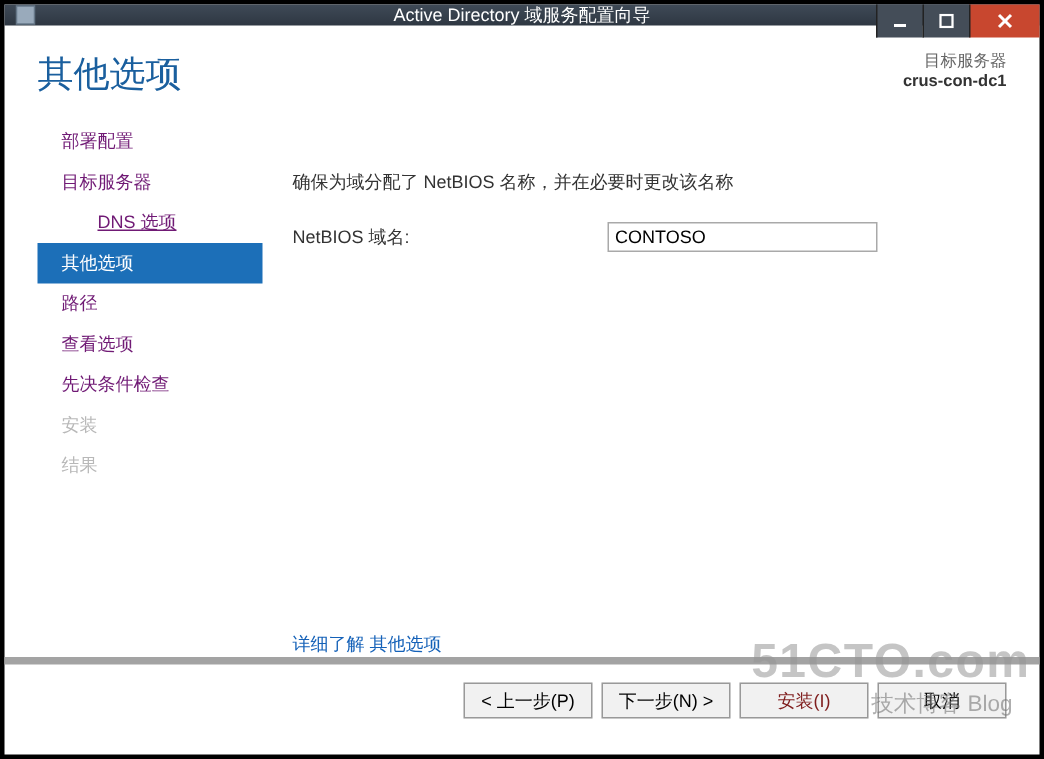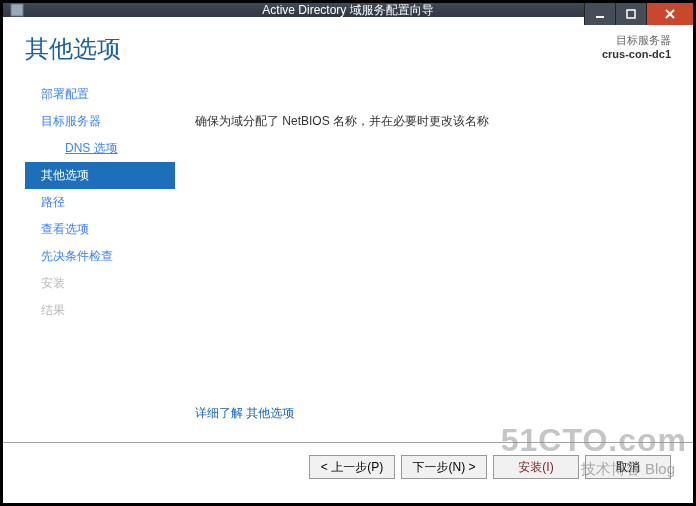--- a/index.html
+++ b/index.html
@@ -12,31 +12,31 @@
   .win-btn.close { background:#c8472f; width:46px; }
   .win-btn svg { display:block; }
   .body { height: calc(100% - 26px); display:flex; flex-direction:column; }
   .header { padding: 16px 22px 6px 22px; display:flex; justify-content:space-between; align-items:flex-start; }
   .page-title { font-size: 24px; color:#1a5f9e; font-weight:400; }
   .serverbox { text-align:right; font-size:11px; color:#555; }
   .serverbox .srv-label { color:#666; }
   .serverbox .srv-name  { color:#333; font-weight:bold; }
   .content { flex:1; display:flex; padding: 10px 22px 0 22px; min-height:0; }
   .sidebar { width: 150px; flex-shrink:0; }
-  .side-item { padding: 5px 6px 5px 16px; font-size:12px; color:#3b82f6; cursor:pointer; white-space:nowrap; }
+  .side-item { padding: 5px 6px 5px 16px; font-size:12px; color:#701a75; cursor:pointer; white-space:nowrap; }
   .side-item.sub { padding-left: 40px; text-decoration: underline; }
   .side-item.sel { background:#1c6fb8; color:#fff; }
   .side-item.dis { color:#b8b8b8; cursor:default; }
   .main { flex:1; padding: 2px 0 0 20px; position:relative; font-size:12px; color:#333; }
   .hint { margin-bottom: 18px; margin-top: 30px; }
   .formrow { display:flex; align-items:center; }
   .formrow label { width:210px; color:#333; }
   .formrow input { width:180px; height:20px; border:1px solid #a9a9a9; padding:1px 4px; font-size:12px; box-sizing:border-box; }
-  .more-link { position:absolute; bottom:20px; left:20px; color:#1461b8; cursor:pointer; }
-  .footer { height:48px; border-top:1px solid #a3a3a3; display:flex; align-items:center; justify-content:flex-end; padding:0 22px; gap:6px; }
+  .more-link { position:absolute; bottom:0; left:20px; color:#1461b8; cursor:pointer; }
+  .footer { height:48px; border-top:5px solid #a3a3a3; display:flex; align-items:center; justify-content:flex-end; padding:0 22px; gap:6px; }
   .btn { min-width:86px; height:24px; border:1px solid #999; background:#f1f1f1; font-size:12px; cursor:pointer; display:inline-flex; align-items:center; justify-content:center; padding:0 8px; }
   .btn:disabled { color:#7f1d1d; cursor:default; }
   .watermark1 { position:absolute; right:6px; bottom:44px; font-size:32px; font-weight:bold; color:rgba(150,150,150,0.55); font-family: Arial, sans-serif; letter-spacing:1px; pointer-events:none; }
   .watermark2 { position:absolute; right:18px; bottom:24px; font-size:15px; color:rgba(120,120,120,0.6); pointer-events:none; }
 </style>
 </head>
 <body>
 
 <div class="frame">
 
@@ -85,20 +85,24 @@
         <div class="side-item sel">其他选项</div>
         <div class="side-item">路径</div>
         <div class="side-item">查看选项</div>
         <div class="side-item">先决条件检查</div>
         <div class="side-item dis">安装</div>
         <div class="side-item dis">结果</div>
       </div>
 
       <div class="main">
         <div class="hint">确保为域分配了 NetBIOS 名称，并在必要时更改该名称</div>
+        <div class="formrow">
+          <label>NetBIOS 域名:</label>
+          <input type="text" value="CONTOSO" style="">
+        </div>
         <span class="more-link">详细了解 其他选项</span>
       </div>
     </div>
 
     <div class="footer">
       <button class="btn">&lt; 上一步(P)</button>
       <button class="btn">下一步(N) &gt;</button>
       <button class="btn" disabled="">安装(I)</button>
       <button class="btn">取消</button>
     </div>

